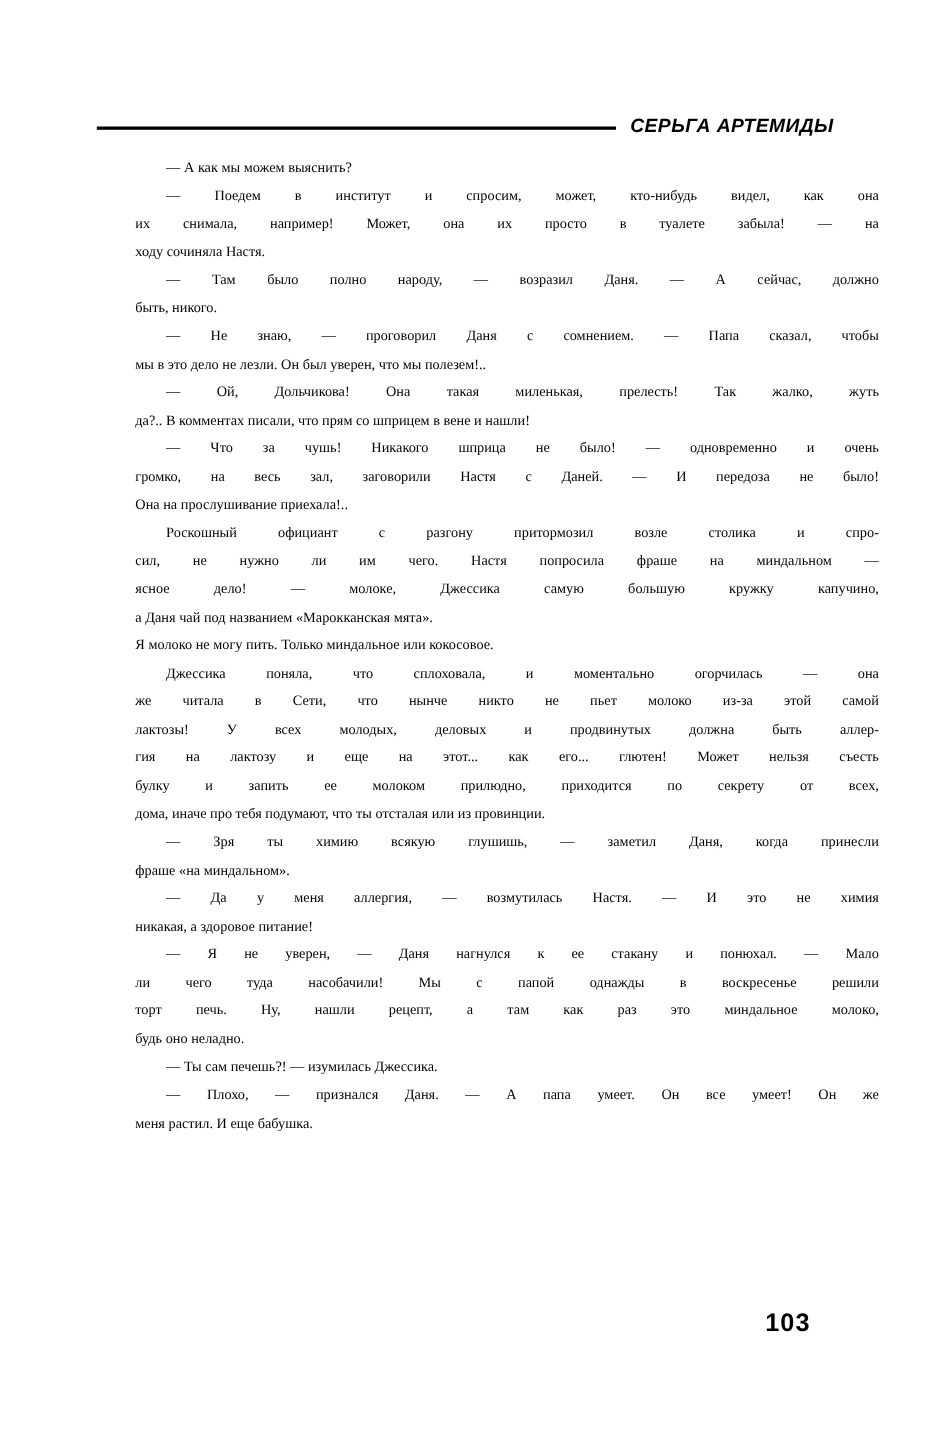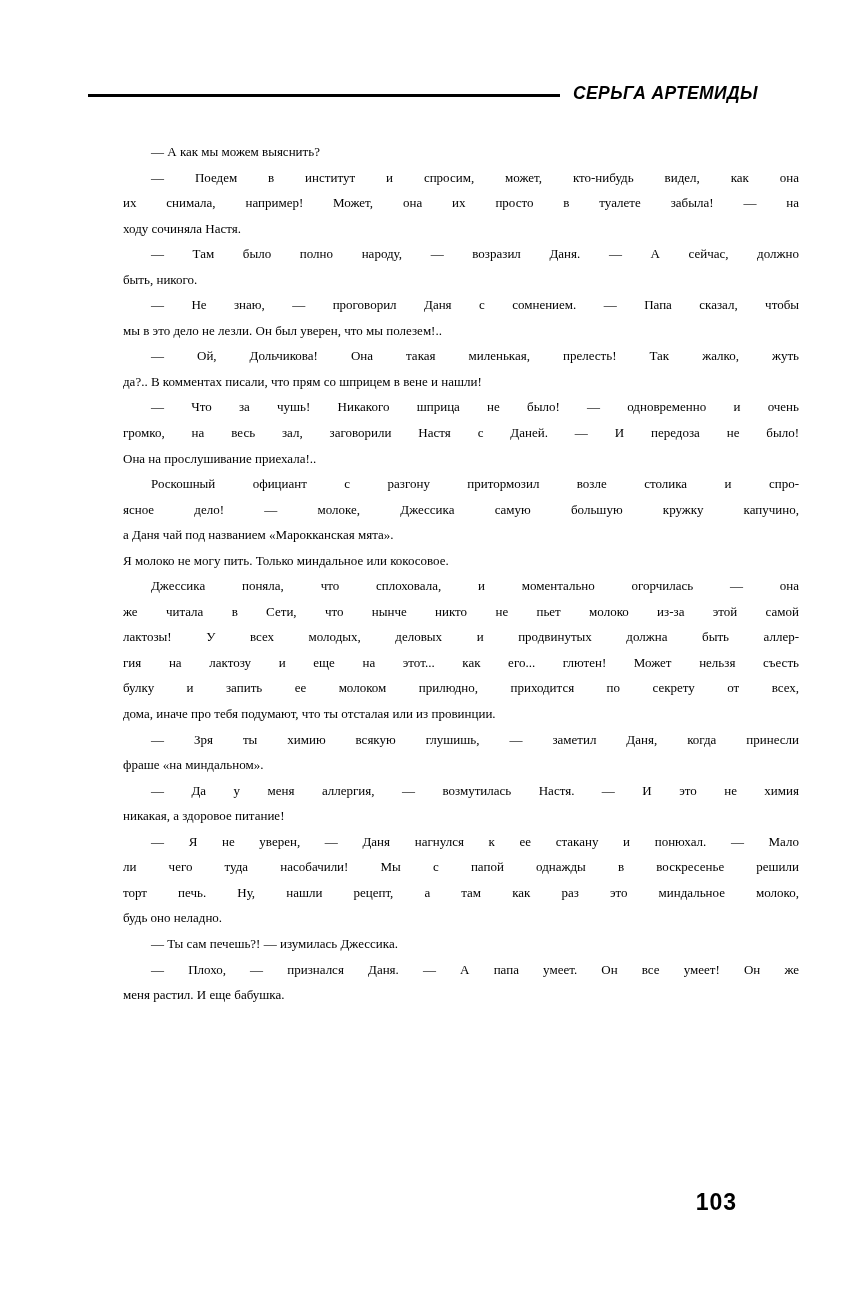--- a/index.html
+++ b/index.html
@@ -11,21 +11,21 @@
     position: relative;
     width: 844px;
     height: 1311px;
     background: #ffffff;
     color: #000000;
     overflow: hidden;
   }
   .header {
     position: absolute;
     left: 88px;
-    top: 81px;
+    top: 102px;
     width: 670px;
     height: 24px;
     display: flex;
     align-items: center;
   }
   .header-rule {
     flex: 1;
     height: 3px;
     background: #000000;
     margin-top: 5px;
@@ -102,20 +102,21 @@
         <div class="line first">— Ой, Дольчикова! Она такая миленькая, прелесть! Так жалко, жуть</div>
         <div class="line last">да?.. В комментах писали, что прям со шприцем в вене и нашли!</div>
       </div>
       <div class="paragraph">
         <div class="line first">— Что за чушь! Никакого шприца не было! — одновременно и очень</div>
         <div class="line">громко, на весь зал, заговорили Настя с Даней. — И передоза не было!</div>
         <div class="line last">Она на прослушивание приехала!..</div>
       </div>
       <div class="paragraph">
         <div class="line first">Роскошный официант с разгону притормозил возле столика и спро-</div>
+        <div class="line">сил, не нужно ли им чего. Настя попросила фраше на миндальном —</div>
         <div class="line">ясное дело! — молоке, Джессика самую большую кружку капучино,</div>
         <div class="line last">а Даня чай под названием «Марокканская мята».</div>
       </div>
       <div class="paragraph">
         <div class="line last">Я молоко не могу пить. Только миндальное или кокосовое.</div>
       </div>
       <div class="paragraph">
         <div class="line first">Джессика поняла, что сплоховала, и моментально огорчилась — она</div>
         <div class="line">же читала в Сети, что нынче никто не пьет молоко из-за этой самой</div>
         <div class="line">лактозы! У всех молодых, деловых и продвинутых должна быть аллер-</div>

